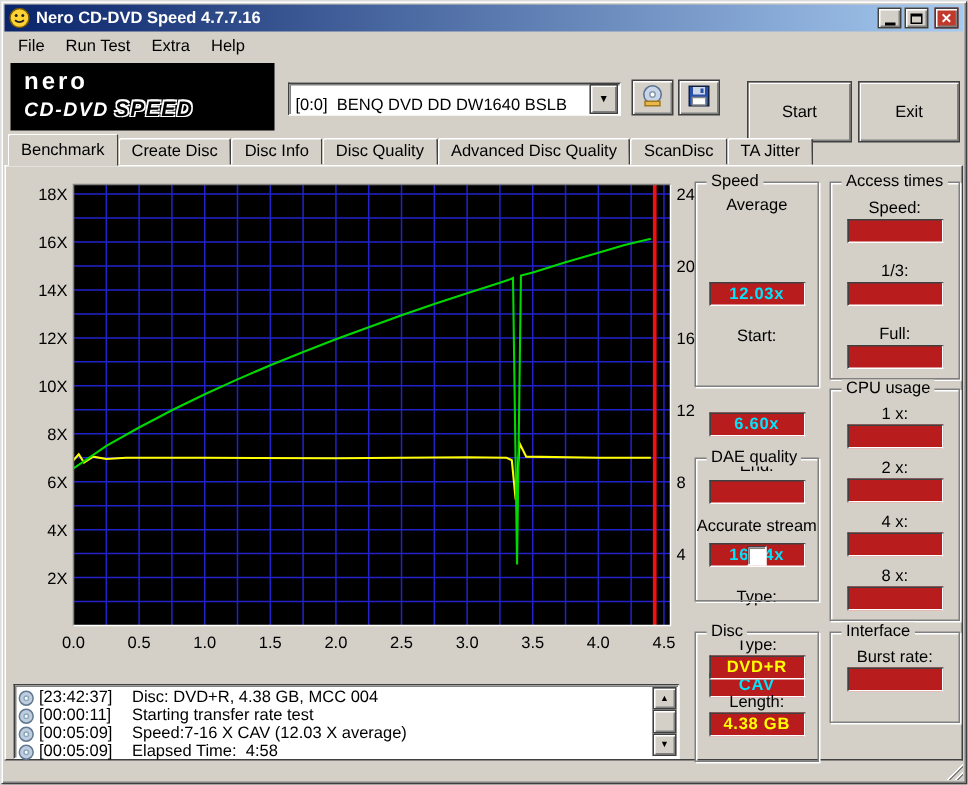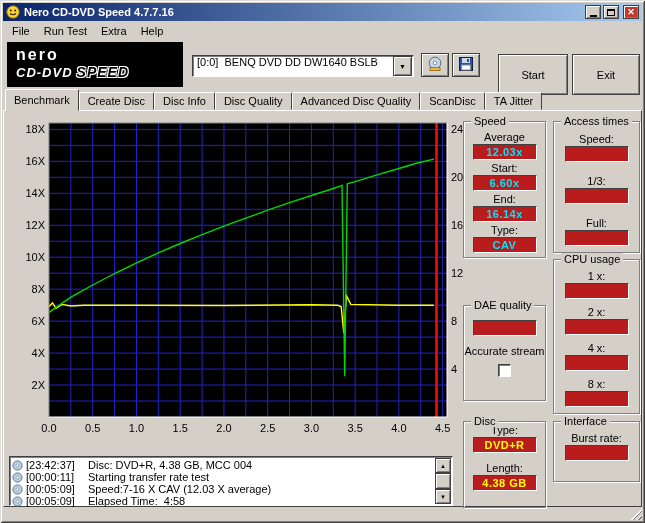--- a/index.html
+++ b/index.html
@@ -28,21 +28,21 @@
   .menu-item{padding:2px 7px;cursor:default;}
 
   
   .logo{position:absolute;left:7px;top:42px;width:176px;height:45px;background:#000;color:#fff;padding:5px 9px;box-sizing:border-box;}
   .logo-nero{font-size:16px;font-weight:bold;letter-spacing:2px;line-height:16px;}
   .logo-row2{margin-top:1px;white-space:nowrap;}
   .logo-cddvd{font-size:13px;font-weight:bold;font-style:italic;letter-spacing:1px;}
   .logo-speed{font-size:14px;font-weight:bold;font-style:italic;letter-spacing:1px;margin-left:4px;color:#000;
     text-shadow:-1px -1px 0 #fff,1px -1px 0 #fff,-1px 1px 0 #fff,1px 1px 0 #fff;}
   .combo{position:absolute;left:192px;top:55px;width:222px;height:22px;background:#fff;border:1px solid;border-color:#404040 #fff #fff #404040;
-    box-shadow:inset 1px 1px 0 #808080;display:flex;align-items:flex-start;box-sizing:border-box;}
+    box-shadow:inset 1px 1px 0 #808080;display:flex;align-items:flex-end;box-sizing:border-box;}
   .combo-text{flex:1;padding-left:4px;white-space:pre;overflow:hidden;font-size:11px;}
   .combo-btn{width:17px;height:18px;margin-right:1px;background:var(--win-bg,#d4d0c8);border:1px solid #404040;
     box-shadow:inset 1px 1px 0 #fff,inset -1px -1px 0 #808080;display:flex;align-items:center;justify-content:center;flex:none;}
   .combo-arrow{font-size:7px;line-height:1;}
   .tool-btn{position:absolute;top:53px;width:28px;height:24px;background:var(--win-bg,#d4d0c8);border:1px solid #404040;
     box-shadow:inset 1px 1px 0 #fff,inset -1px -1px 0 #808080;display:flex;align-items:center;justify-content:center;padding:0;}
   #btn-eject{left:421px;}
   #btn-save{left:452px;}
   .push-btn{position:absolute;top:54px;height:41px;background:var(--win-bg,#d4d0c8);border:1px solid #404040;
     box-shadow:inset 1px 1px 0 #fff,inset -1px -1px 0 #808080;font-size:11px;}
@@ -64,21 +64,21 @@
   
   .group{position:absolute;border:1px solid #808080;box-shadow:inset 1px 1px 0 #fff,1px 1px 0 #fff;box-sizing:border-box;}
   .gtitle{position:absolute;top:-7px;left:7px;background:var(--win-bg,#d4d0c8);padding:0 3px;font-size:11px;line-height:12px;}
   .g-speed{left:459px;top:10px;width:83px;height:137px;padding-top:9px;}
   .g-access{left:549px;top:10px;width:87px;height:132px;padding-top:11px;}
   .g-dae{left:459px;top:194px;width:83px;height:96px;padding-top:14px;}
   .g-cpu{left:549px;top:148px;width:87px;height:155px;padding-top:10px;}
   .g-disc{left:459px;top:310px;width:83px;height:87px;padding-top:2px;}
   .g-iface{left:549px;top:310px;width:87px;height:61px;padding-top:10px;}
   .prow{display:flex;flex-direction:column;align-items:center;}
-  .g-speed .prow{margin-bottom:2px;}
+  .g-speed .prow{margin-bottom:14px;gap:44px;}
   .g-access .prow{margin-bottom:13px;}
   .g-cpu .prow{margin-bottom:7px;}
   .g-disc .prow{margin-bottom:9px;}
   .plabel{font-size:11px;line-height:13px;}
   .lcd{width:64px;height:16px;background:#b91c1c;border:1px solid;border-color:#404040 #fff #fff #404040;
     font-weight:bold;font-size:11px;line-height:14px;text-align:center;letter-spacing:.5px;box-sizing:border-box;}
   .lcd.c{color:var(--lcd-speed,#00e5ff);}
   .lcd.y{color:var(--lcd-disc,#ffff00);}
   .g-dae .lcd{margin:0 auto;}
   .g-dae .plabel{text-align:center;margin-top:9px;}

